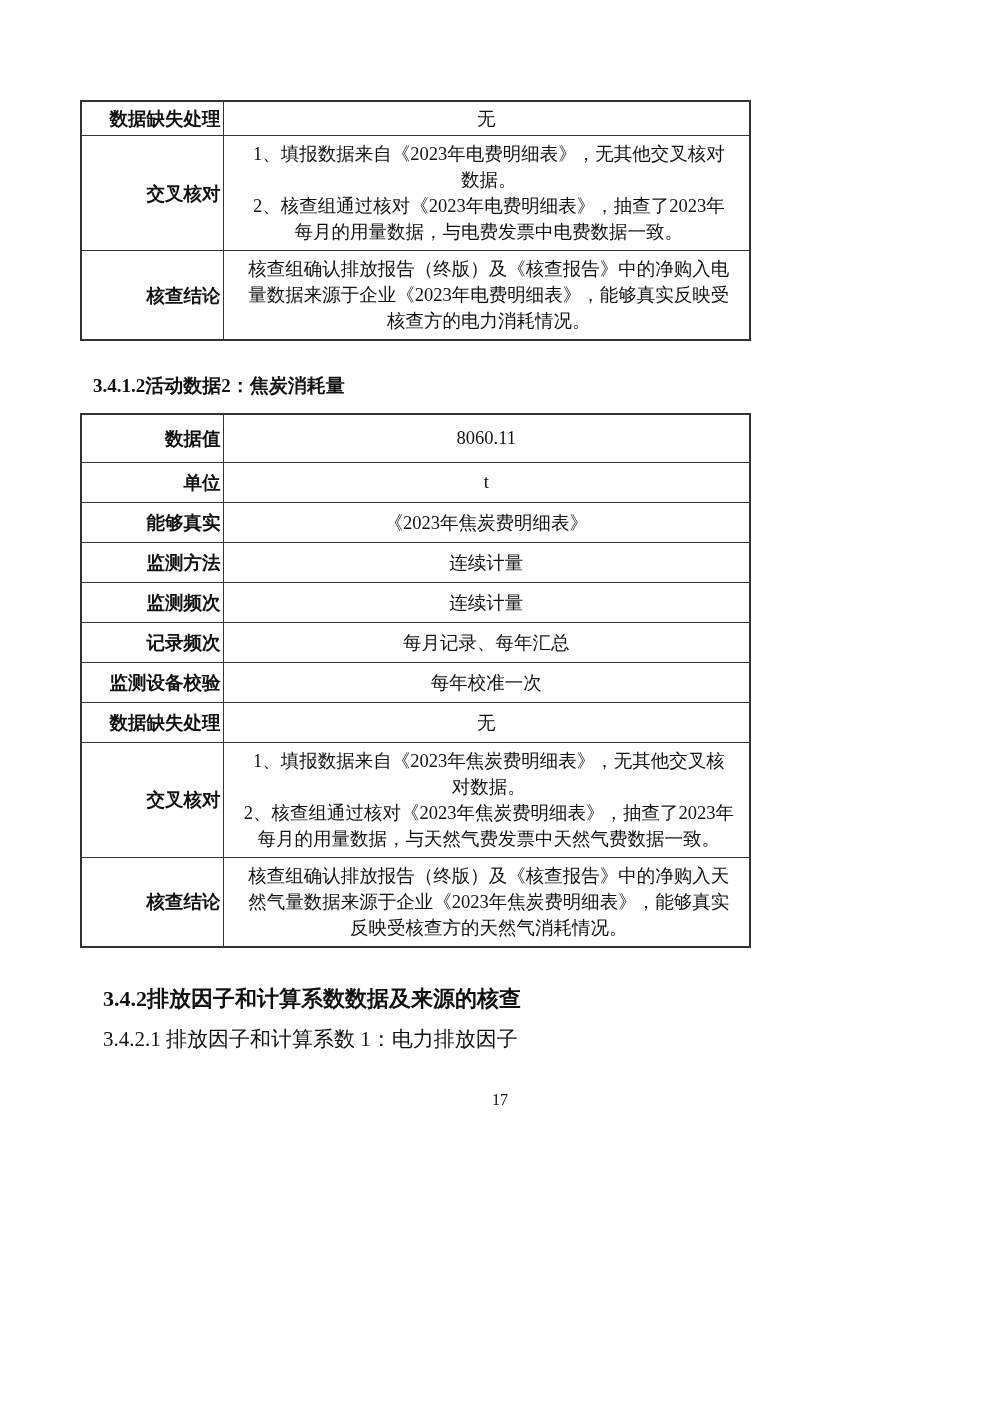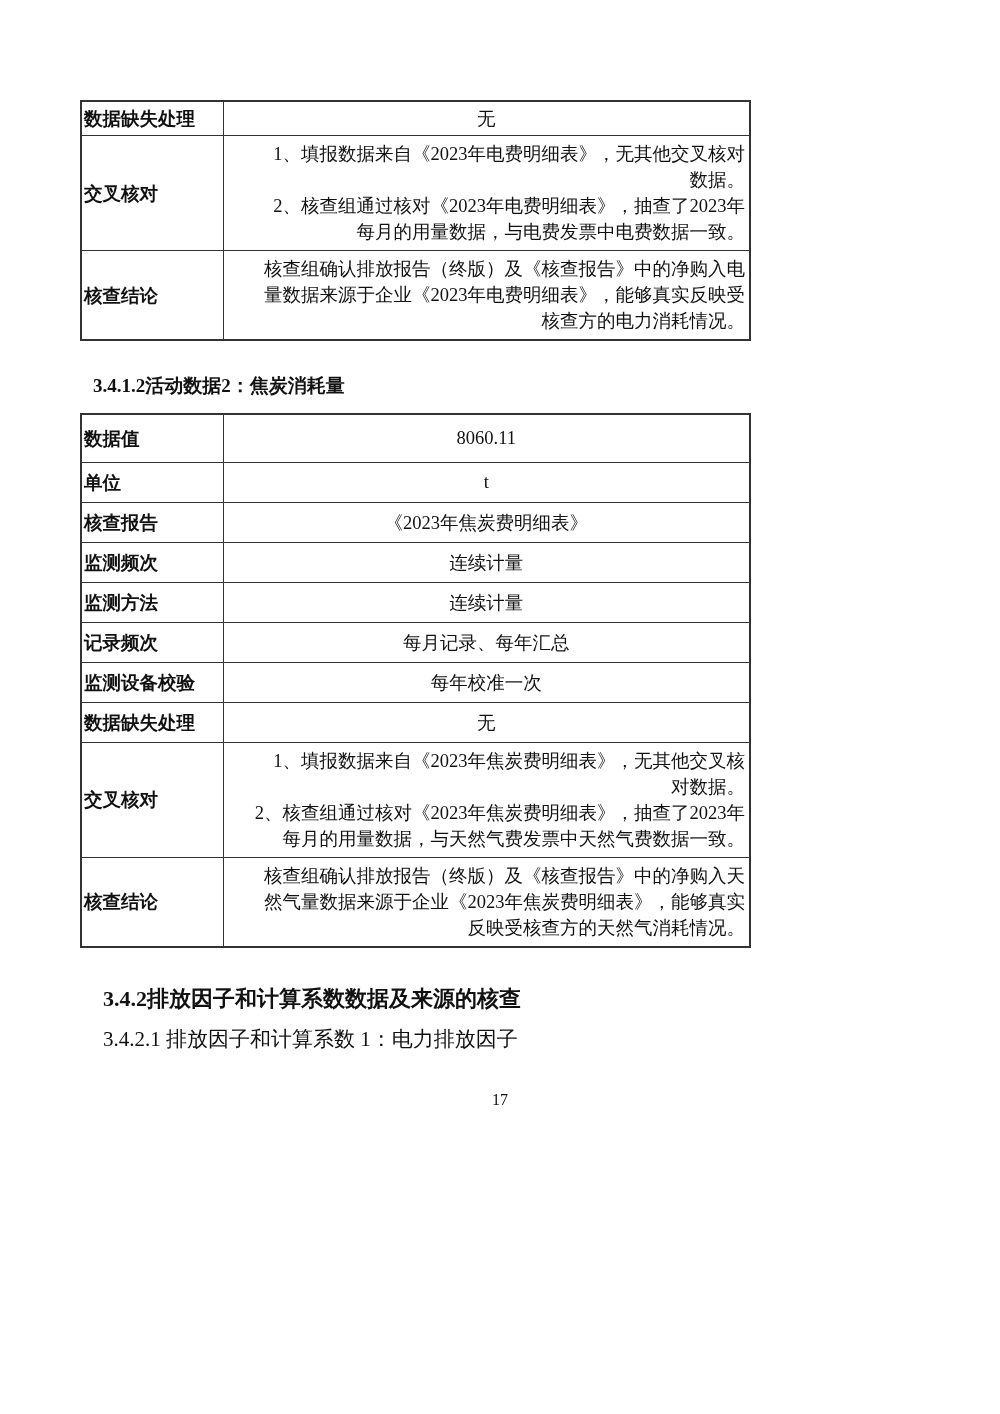--- a/index.html
+++ b/index.html
@@ -25,30 +25,30 @@
     border: 2px solid #333;
   }
   table.vtable td {
     border: 1.5px solid #333;
     vertical-align: middle;
     font-size: 18.5px;
   }
   td.label-cell {
     width: 142px;
     font-weight: bold;
-    text-align: left;
+    text-align: right;
     font-size: 19.5px;
     padding: 4px 2px;
   }
   td.value-cell {
     text-align: center;
     padding: 4px 6px;
   }
   td.value-cell.left {
-    text-align: right;
+    text-align: center;
     white-space: pre-line;
     line-height: 26px;
     padding: 5px 4px 5px 9px;
     margin-left: 28px;
   }
   tr.h34 td { height: 34px; }
   tr.h48 td { height: 48px; }
   tr.h40 td { height: 40px; }
   
   .heading-plain {
@@ -125,29 +125,29 @@
     <tbody>
         <tr class="h48">
       <td class="label-cell">数据值</td>
       <td class="value-cell">8060.11</td>
     </tr>
     <tr class="h40">
       <td class="label-cell">单位</td>
       <td class="value-cell">t</td>
     </tr>
     <tr class="h40">
-      <td class="label-cell">核查报告</td>
+      <td class="label-cell">能够真实</td>
       <td class="value-cell">《2023年焦炭费明细表》</td>
     </tr>
     <tr class="h40">
-      <td class="label-cell">监测频次</td>
+      <td class="label-cell">监测方法</td>
       <td class="value-cell">连续计量</td>
     </tr>
     <tr class="h40">
-      <td class="label-cell">监测方法</td>
+      <td class="label-cell">监测频次</td>
       <td class="value-cell">连续计量</td>
     </tr>
     <tr class="h40">
       <td class="label-cell">记录频次</td>
       <td class="value-cell">每月记录、每年汇总</td>
     </tr>
     <tr class="h40">
       <td class="label-cell">监测设备校验</td>
       <td class="value-cell">每年校准一次</td>
     </tr>

